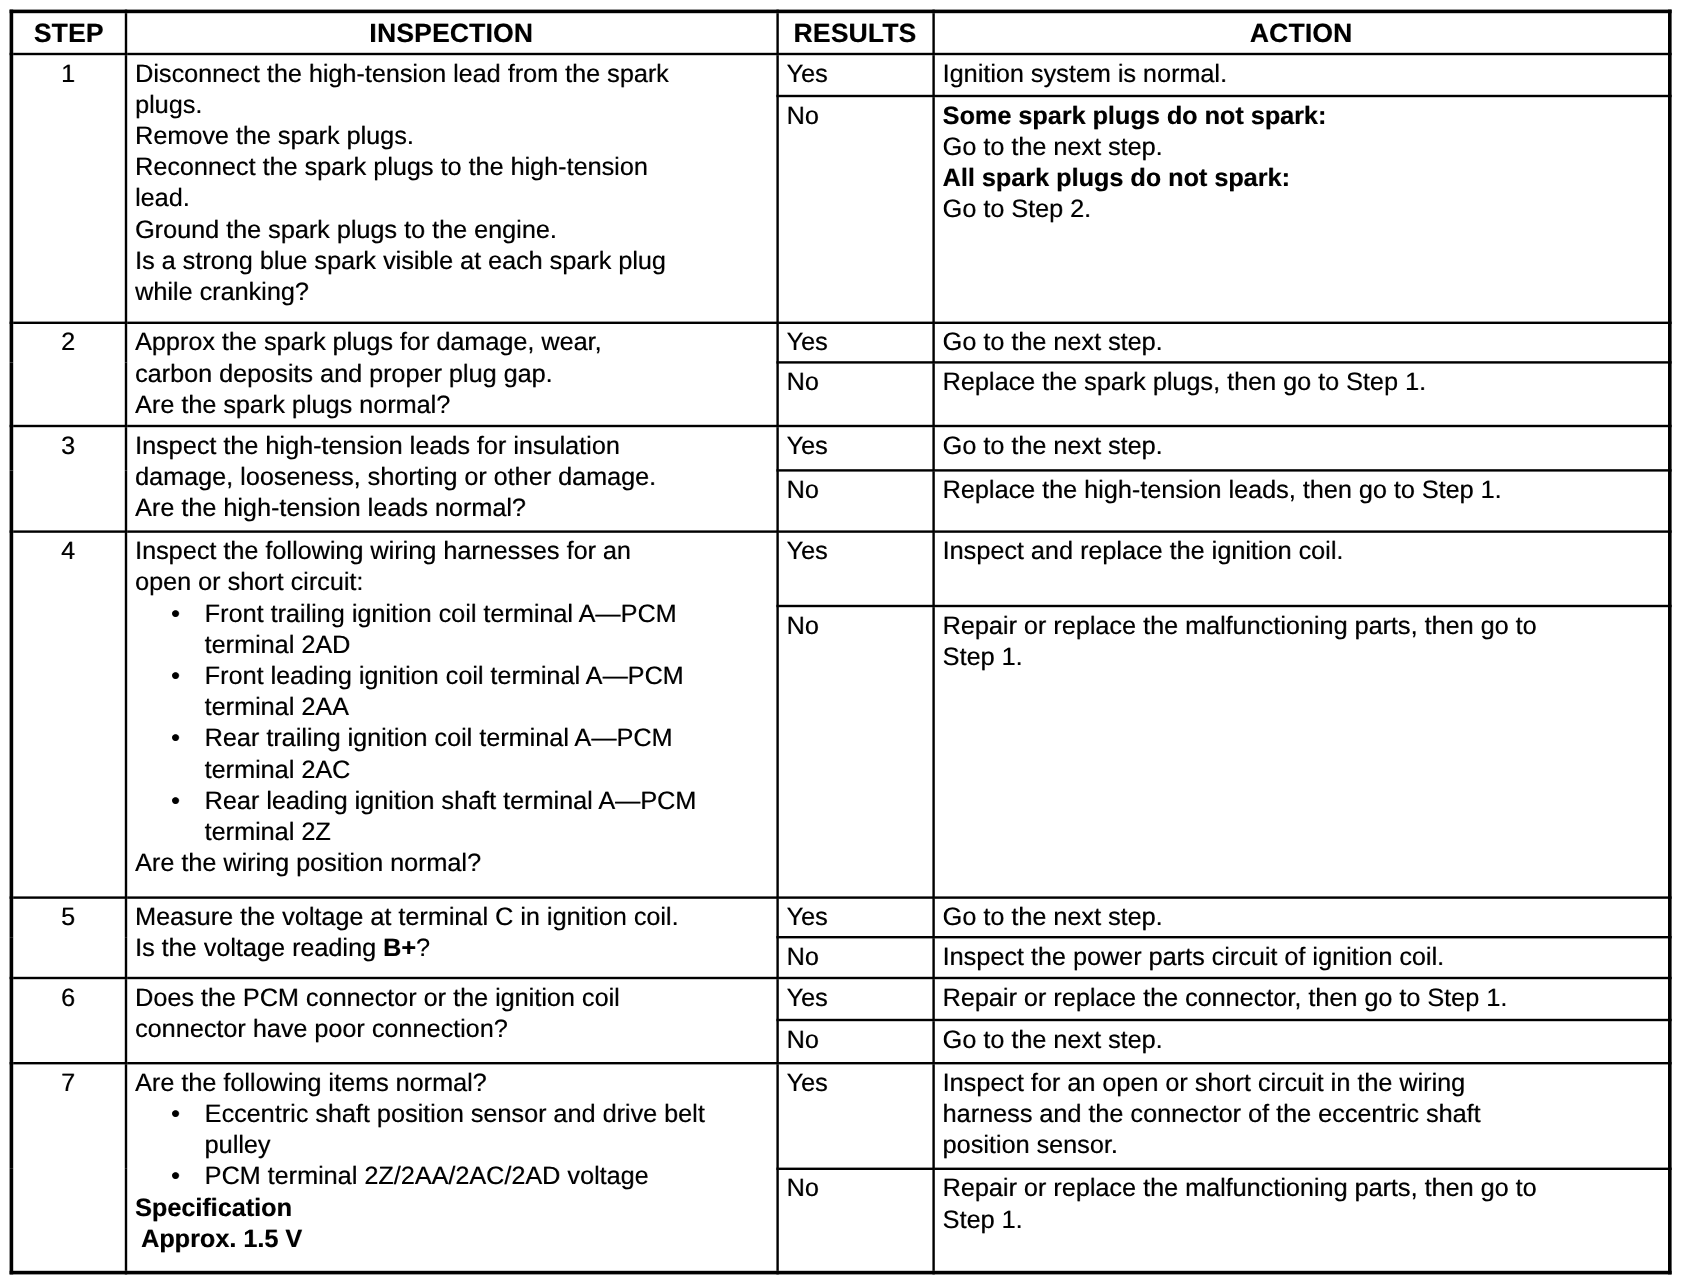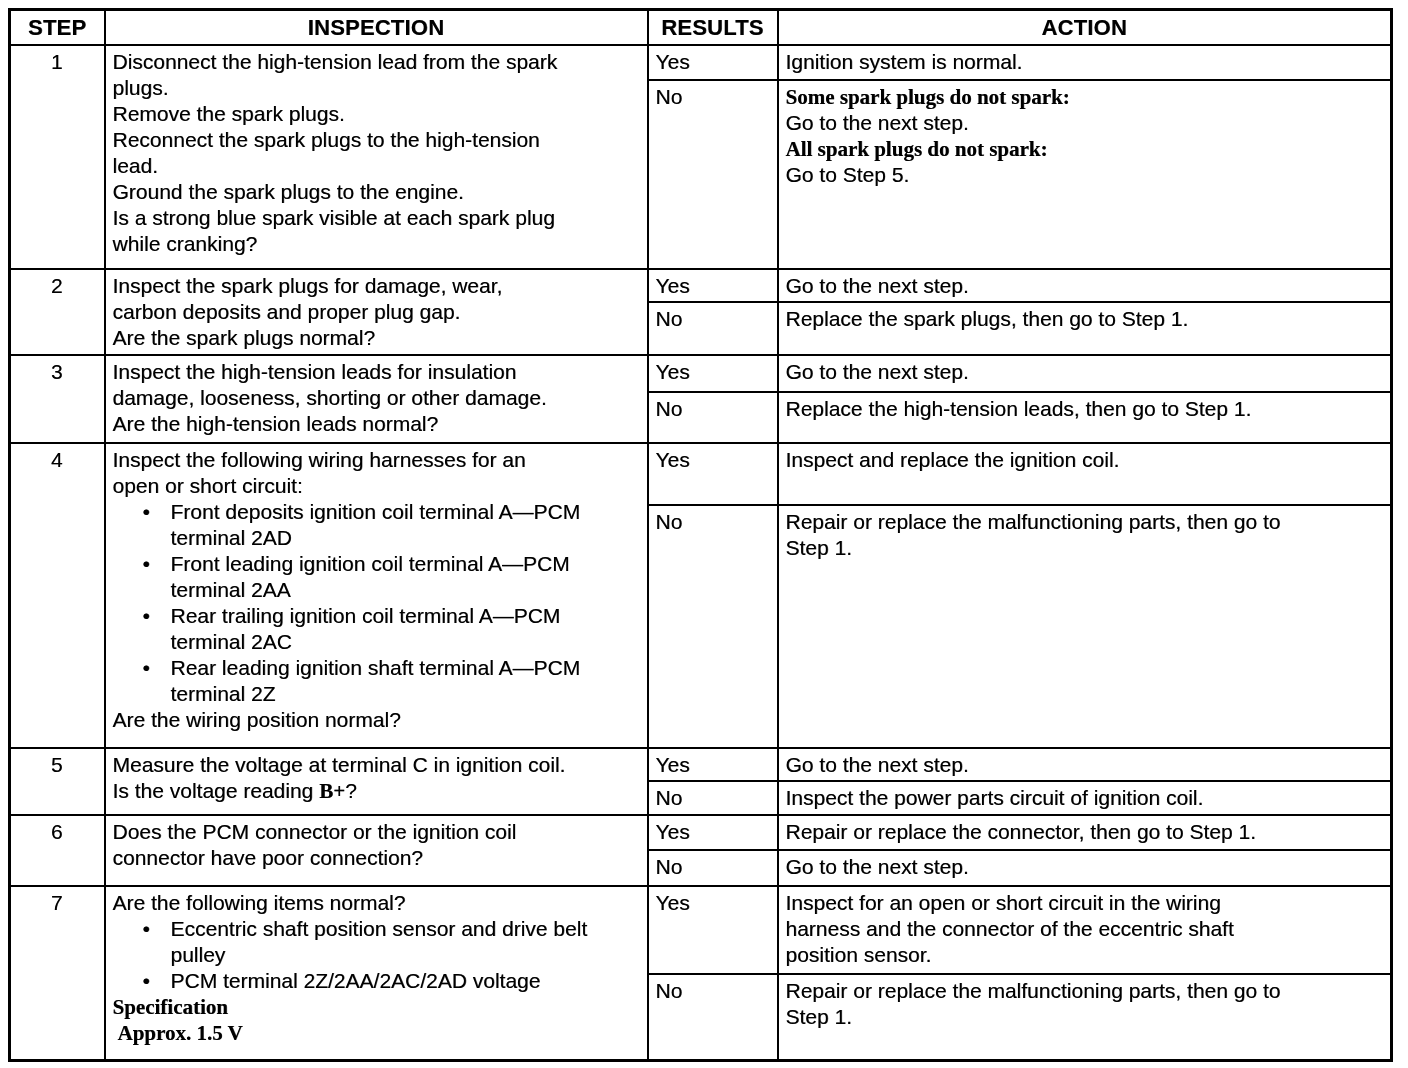--- a/index.html
+++ b/index.html
@@ -44,21 +44,21 @@
     text-shadow: 0.4px 0 0 rgba(0,0,0,0.55);
     overflow: hidden;
   }
   td.step-cell { text-align: center; }
   td.result-cell { text-align: left; }
   .block { white-space: pre-wrap; }
   .block.bullet { display: flex; padding-left: 30px; white-space: normal; }
   .block.bullet .txt { white-space: pre-wrap; }
   .block.indent { padding-left: 5px; }
   .marker { flex: none; width: 28px; }
-  .b { font-weight: bold; font-family: Liberation Serif, serif; }
+  .b { font-weight: bold; }
 </style>
 </head>
 <body>
 
 <div class="page">
   <table class="doc-table">
     <colgroup>
       <col style="width:95px">
       <col style="width:543px">
       <col style="width:130px">
@@ -89,27 +89,27 @@
           <td class="action-cell">
             <div class="block"><span class="txt"><span>Ignition system is normal.</span></span></div>
           </td>
         </tr>
         <tr style="height: 189px;">
           <td class="result-cell">No</td>
           <td class="action-cell">
             <div class="block"><span class="txt"><span class="b">Some spark plugs do not spark:</span></span></div>
             <div class="block"><span class="txt"><span>Go to the next step.</span></span></div>
             <div class="block"><span class="txt"><span class="b">All spark plugs do not spark:</span></span></div>
-            <div class="block"><span class="txt"><span>Go to Step 5.</span></span></div>
+            <div class="block"><span class="txt"><span>Go to Step 2.</span></span></div>
           </td>
         </tr>
         <tr style="height: 32px;">
           <td class="step-cell" rowspan="2">2</td>
           <td class="inspection-cell" rowspan="2">
-            <div class="block"><span class="txt"><span>Inspect the spark plugs for damage, wear,
+            <div class="block"><span class="txt"><span>Approx the spark plugs for damage, wear,
 carbon deposits and proper plug gap.</span></span></div>
             <div class="block"><span class="txt"><span>Are the spark plugs normal?</span></span></div>
           </td>
           <td class="result-cell">Yes</td>
           <td class="action-cell">
             <div class="block"><span class="txt"><span>Go to the next step.</span></span></div>
           </td>
         </tr>
         <tr style="height: 53px;">
           <td class="result-cell">No</td>
@@ -135,21 +135,21 @@
             <div class="block"><span class="txt"><span>Replace the high-tension leads, then go to Step 1.</span></span></div>
           </td>
         </tr>
         <tr style="height: 62px;">
           <td class="step-cell" rowspan="2">4</td>
           <td class="inspection-cell" rowspan="2">
             <div class="block"><span class="txt"><span>Inspect the following wiring harnesses for an
 open or short circuit:</span></span></div>
             <div class="block bullet">
               <span class="marker">•</span>
-              <span class="txt"><span>Front deposits ignition coil terminal A—PCM
+              <span class="txt"><span>Front trailing ignition coil terminal A—PCM
 terminal 2AD</span></span>
             </div>
             <div class="block bullet">
               <span class="marker">•</span>
               <span class="txt"><span>Front leading ignition coil terminal A—PCM
 terminal 2AA</span></span>
             </div>
             <div class="block bullet">
               <span class="marker">•</span>
               <span class="txt"><span>Rear trailing ignition coil terminal A—PCM

